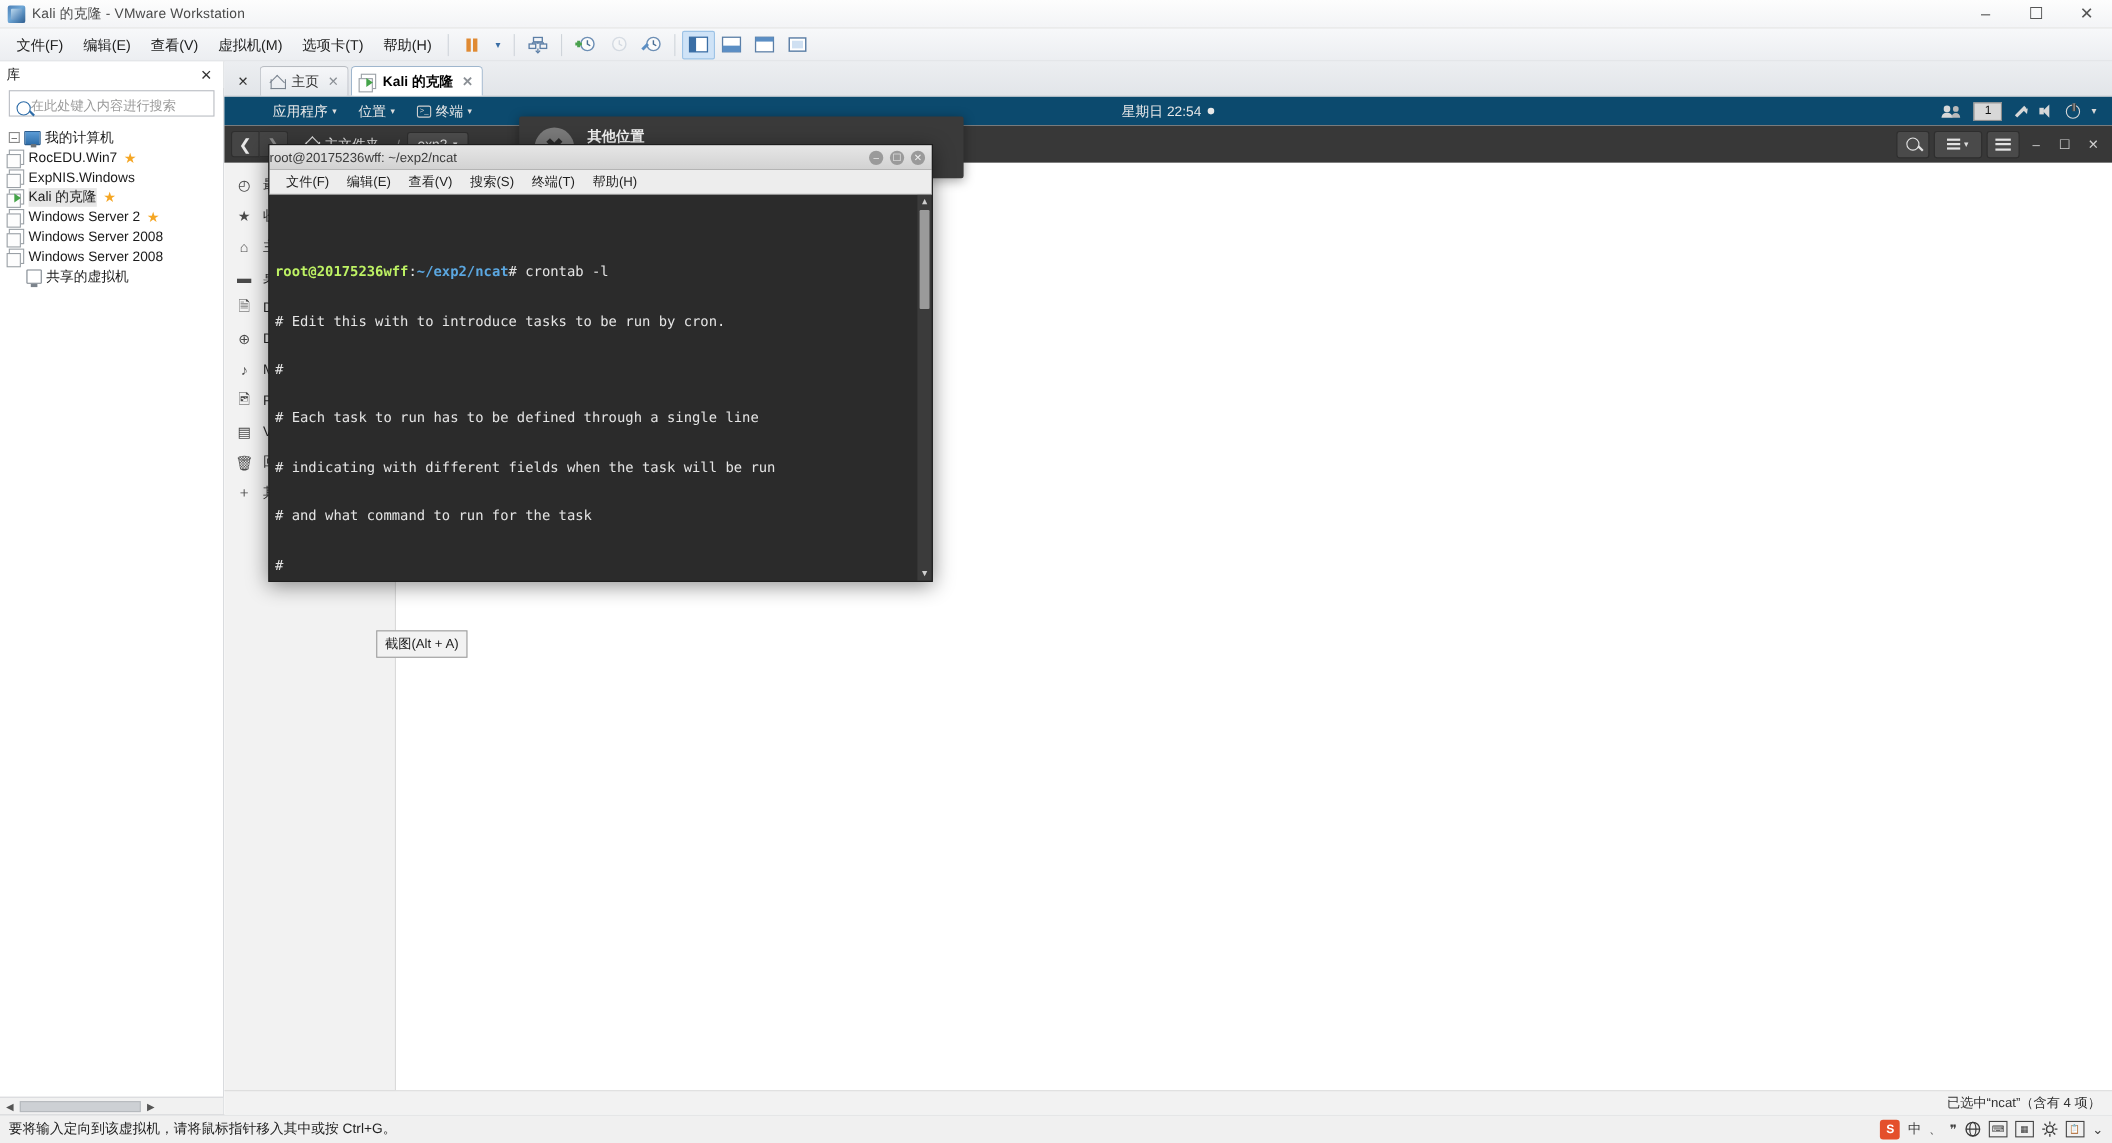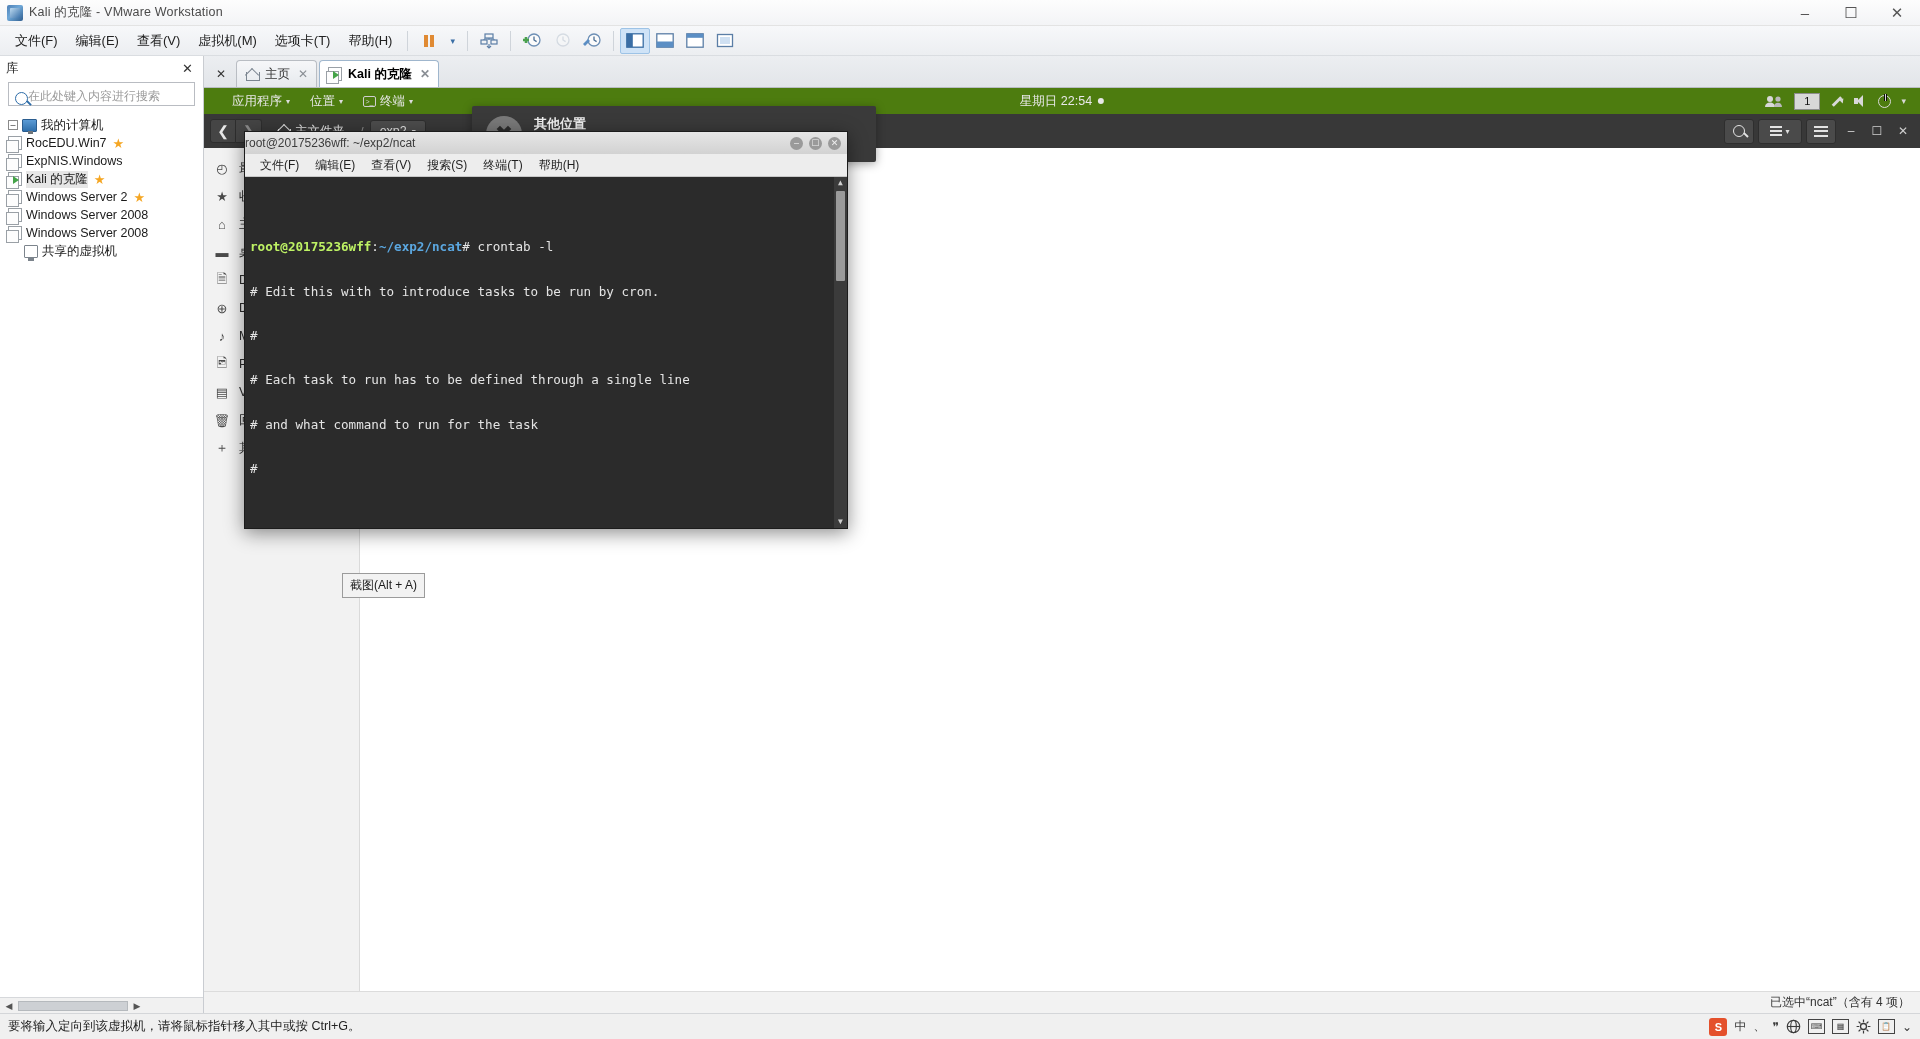--- a/index.html
+++ b/index.html
@@ -177,22 +177,22 @@
     display:flex; flex-direction:column; min-height:0;
   }
   #kali-desktop {
     position:absolute; left:0; top:0; right:0; bottom:0;
     background:#ffffff;
   }
 
   
   #kali-panel {
     position:absolute; left:0; top:0; right:0; height:26px;
-    background:#4d7c0f; color:#e8e8e8; display:flex; align-items:center;
-    font-size:12.5px; padding-left: 18px;
+    background:#0c4a6e; color:#e8e8e8; display:flex; align-items:center;
+    font-size:12.5px; padding-left: 34px;
   }
   #kali-panel .pitem { display:flex; align-items:center; gap:4px; padding: 3px 10px; border-radius:2px; }
   .dn { font-size:8px; color:#ddd; }
   .ic-term-small {
     width:13px;height:11px;border:1.3px solid #cfcfcf;border-radius:2px;
     display:flex;align-items:center;justify-content:center;font-size:7px;color:#cfcfcf;flex:0 0 13px;
   }
   #kali-clock { position:absolute; left:50%; transform:translateX(-50%); display:flex; align-items:center; gap:6px; font-size:12.5px;}
   #kali-clock .dot { width:6px;height:6px;border-radius:50%;background:#e8e8e8;display:inline-block;}
   #kali-tray { margin-left:auto; display:flex; align-items:center; gap:10px; padding-right:14px; }
@@ -687,20 +687,21 @@
               <span class="tm">终端(T)</span>
               <span class="tm">帮助(H)</span>
             </div>
 
             <div id="term-body">
               <div id="term-lines">
                 <div><span class="t-red">root@20175236wff</span><span>:</span><span class="t-blue">~/exp2/ncat</span><span># crontab -l</span></div>
                 <div># Edit this with to introduce tasks to be run by cron.</div>
                 <div>#</div>
                 <div># Each task to run has to be defined through a single line</div>
+                <div># indicating with different fields when the task will be run</div>
                 <div># and what command to run for the task</div>
                 <div>#</div>
                 
                 
                 
                 
                 
                 
                 
                 

